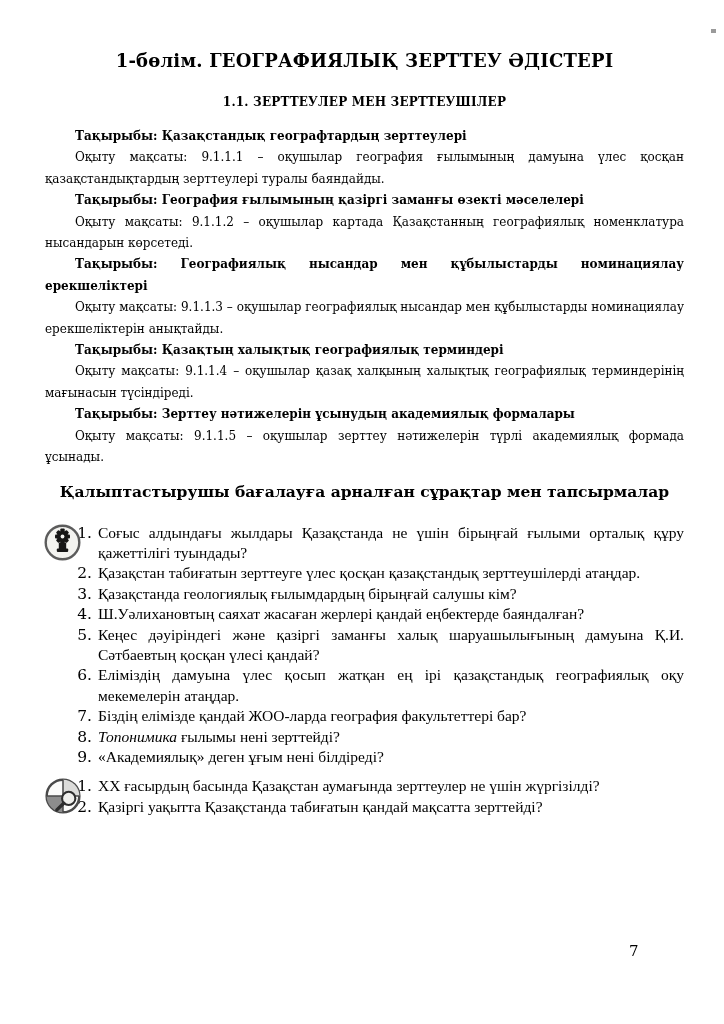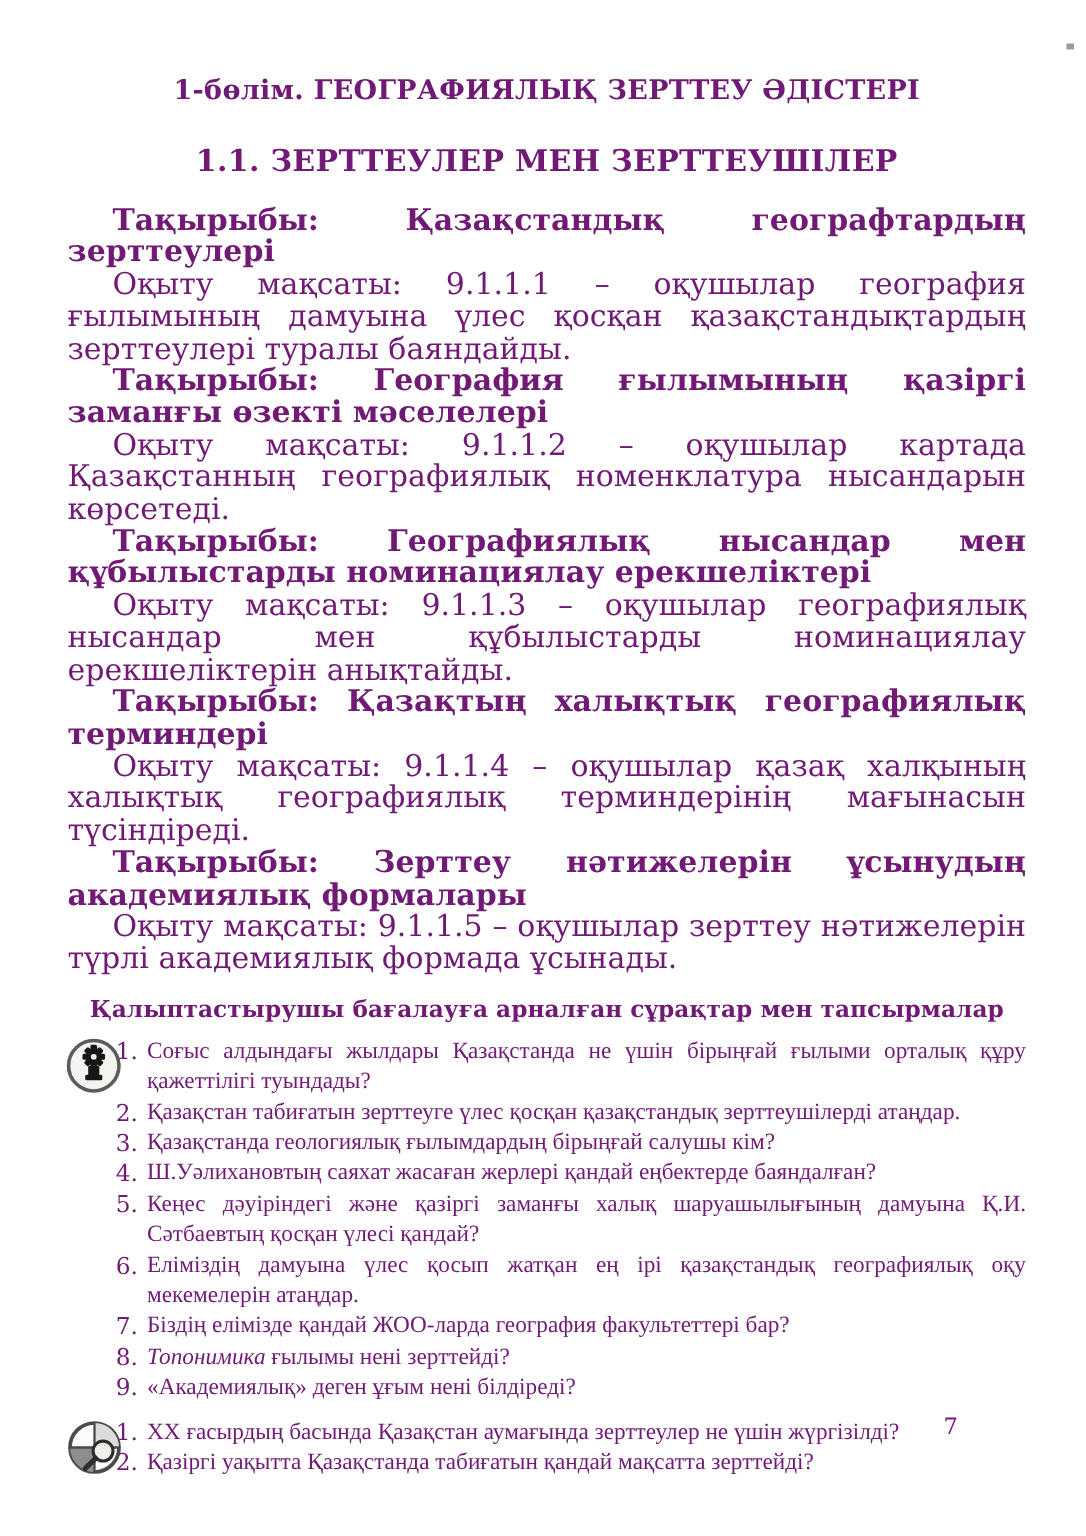--- a/index.html
+++ b/index.html
@@ -2,56 +2,56 @@
 <html><head>
 <meta charset="utf-8">
 <style>
   html, body { margin: 0; padding: 0; background: #ffffff; }
   .page {
     position: relative;
     width: 724px;
     height: 1024px;
     background: #ffffff;
     font-family: "DejaVu Serif", "Liberation Serif", serif;
-    color: #701a75;
+    color: #000000;
     overflow: hidden;
   }
   .content {
     position: absolute;
     left: 45px;
     right: 40px;
     top: 50px;
   }
   .title {
     text-align: center;
     font-size: 18px;
     font-weight: bold;
     margin: 0 0 24px 0;
     letter-spacing: 0.2px;
   }
   .subtitle {
     text-align: center;
-    font-size: 20px;
+    font-size: 12px;
     font-weight: bold;
     margin: 0 0 17px 0;
     letter-spacing: 0.2px;
   }
   .para {
     margin: 0;
-    font-size: 20px;
+    font-size: 12px;
     line-height: 21.4px;
     text-align: justify;
     text-indent: 30px;
   }
   .topic { font-weight: bold; }
   .assess-heading {
     text-align: center;
     font-weight: bold;
     font-size: 15.5px;
-    margin: 13px 0 9px 0;
+    margin: 13px 0 22px 0;
   }
   .qlist {
     position: relative;
     margin-left: 22px;
   }
   .qlist.second { margin-top: 9px; }
   .qrow {
     display: flex;
     font-size: 15.5px;
     line-height: 20.4px;

